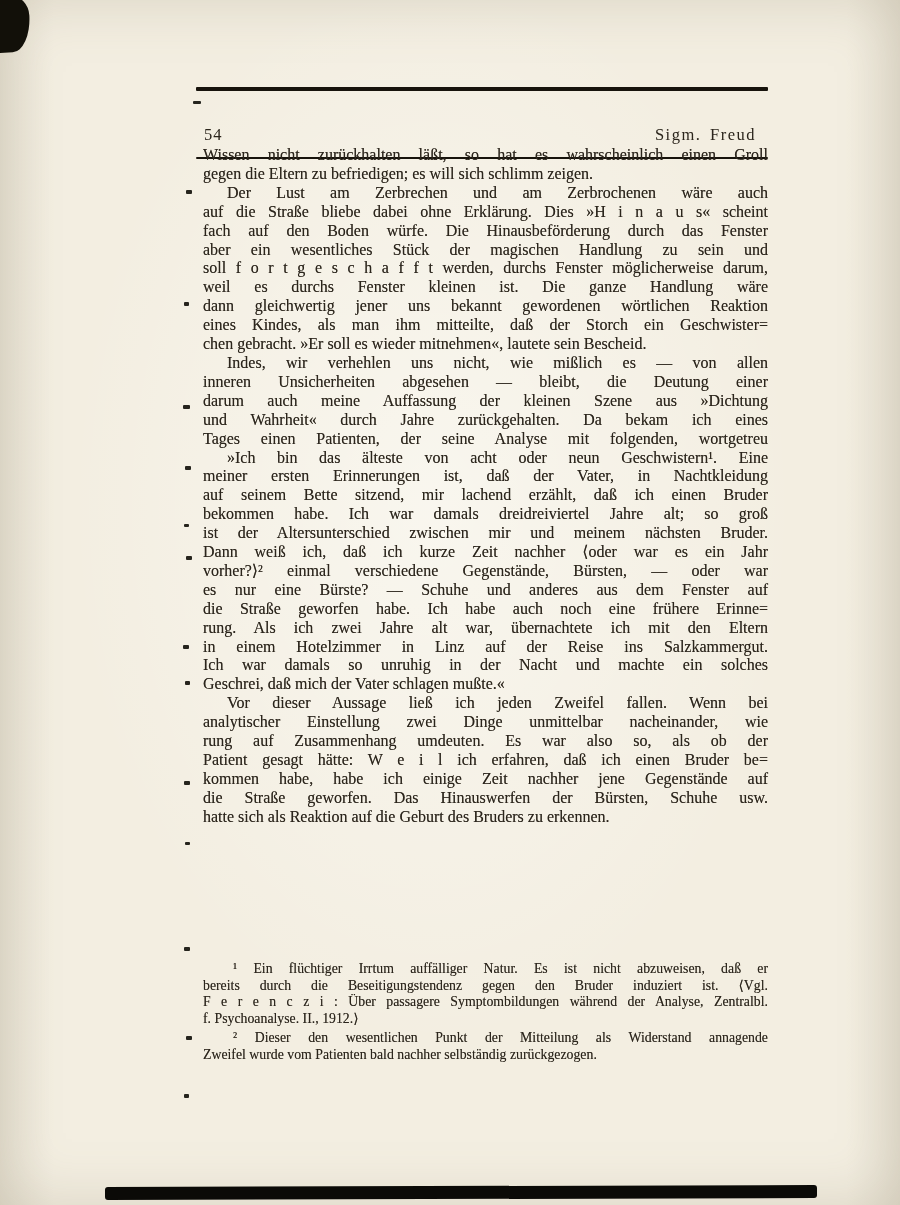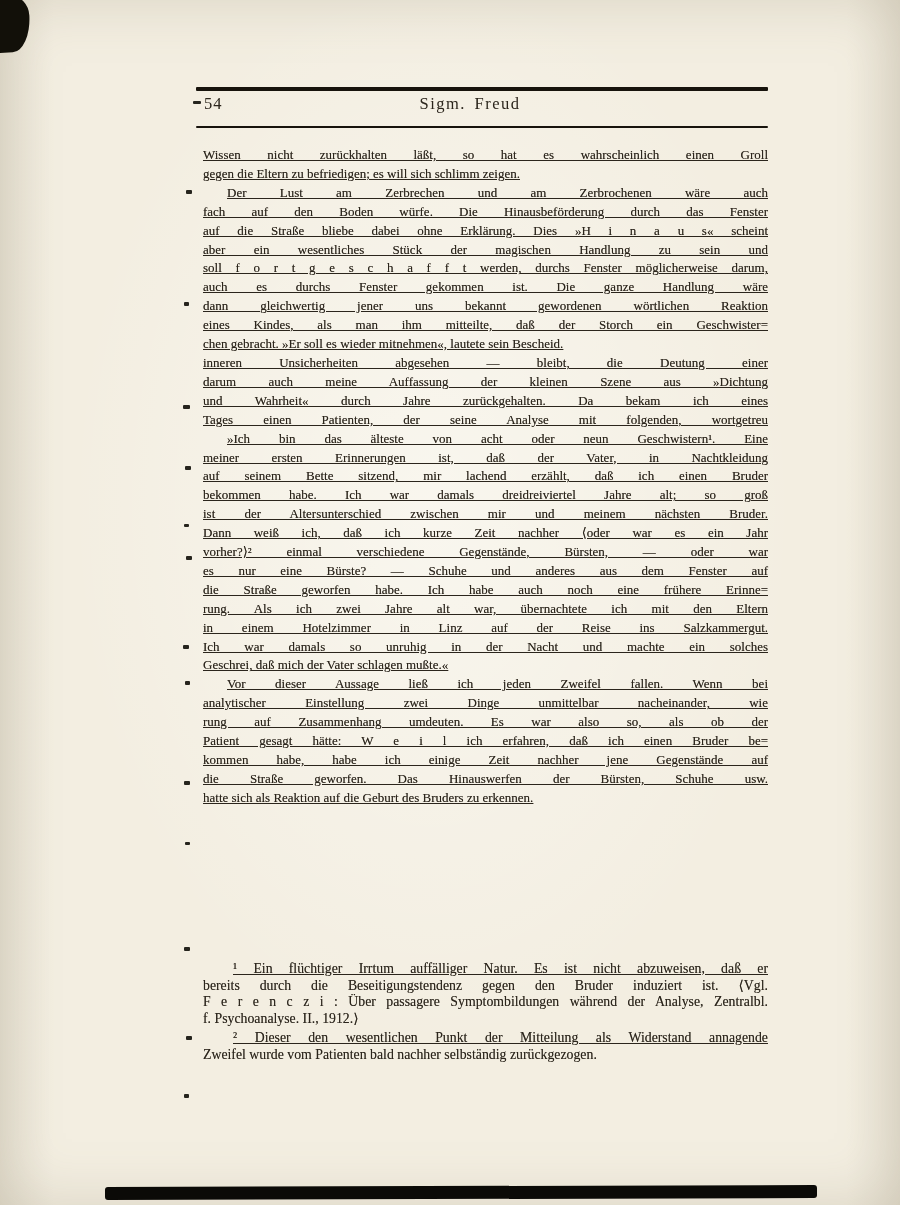--- a/index.html
+++ b/index.html
@@ -13,56 +13,55 @@
     box-shadow: inset 0 0 60px rgba(140,128,98,0.25);
     overflow:hidden;
     font-family: "Liberation Serif", "DejaVu Serif", serif;
     color: var(--ink, #2b251c);
   }
 
   
   .header { position:absolute; left:196px; top:87px; width:572px; }
   .rule-thick { height:4px; background: var(--rule, #17130c); border-radius:1px; }
   .rule-thin  { height:2px; background: var(--rule, #17130c); border-radius:1px; }
-  .header-row { position:relative; height:35px; }
+  .header-row { position:relative; height:35px;margin-top:31px; }
   .page-num {
     position:absolute; left:8px; top:3px;
     font-size:16.5px; letter-spacing:1px;
   }
   .running-head {
     position:absolute; left:0; right:0; top:3px;
-    text-align:center; transform:translateX(-12px);
+    text-align:right; transform:translateX(-12px);
     font-size:16.5px; letter-spacing:1.5px; word-spacing:3px;
   }
 
   
   .textblock {
     position:absolute; left:203px; top:146px; width:565px;
-    font-size:13px; line-height:18.9px;
+    font-size:16px; line-height:18.9px;
     text-shadow: 0 0 0.5px rgba(43,37,28,0.55);
-    text-decoration: underline;
   }
   .para { margin:0; }
   .line {
     text-align: justify;
     text-align-last: justify;
     text-justify: inter-word;
     white-space: normal;
   }
   .line.lastline { text-align-last: left; }
   .line.indent { text-indent: 24px; }
 
   
   .footnotes {
     position:absolute; left:203px; top:961px; width:565px;
     font-size:13.8px; line-height:16.7px;
     text-shadow: 0 0 0.4px rgba(43,37,28,0.5);
   }
   .footnotes .para { margin-bottom:2px; }
-  .footnotes .line.indent { text-indent: 30px; text-decoration: underline; }
+  .footnotes .line.indent { text-indent: 30px; }
 
   
   .artifact { position:absolute; background:#14120c; }
   .corner-blob {
     left:0; top:0; width:33px; height:56px;
     border-radius: 0 65% 70% 0 / 0 45% 80% 0;
     transform: rotate(-3deg) translate(-3px,-4px);
     background:#121009;
   }
   .bottom-bar {
@@ -103,30 +102,31 @@
     <div class="rule-thin"></div>
   </div>
 
   <div class="textblock">
       <div class="para">
         <div class="line">Wissen nicht zurückhalten läßt, so hat es wahrscheinlich einen Groll</div>
         <div class="line lastline">gegen die Eltern zu befriedigen; es will sich schlimm zeigen.</div>
       </div>
       <div class="para">
         <div class="line indent">Der Lust am Zerbrechen und am Zerbrochenen wäre auch</div>
+        <div class="line">auf die Straße bliebe dabei ohne Erklärung. Dies »H i n a u s« scheint</div>
         <div class="line">fach auf den Boden würfe. Die Hinausbeförderung durch das Fenster</div>
-        <div class="line">auf die Straße bliebe dabei ohne Erklärung. Dies »H i n a u s« scheint</div>
         <div class="line">aber ein wesentliches Stück der magischen Handlung zu sein und</div>
         <div class="line">soll f o r t g e s c h a f f t werden, durchs Fenster möglicherweise darum,</div>
-        <div class="line">auch es durchs Fenster gekommen ist. Die ganze Handlung wäre</div>
+        <div class="line">weil es durchs Fenster kleinen ist. Die ganze Handlung wäre</div>
         <div class="line">dann gleichwertig jener uns bekannt gewordenen wörtlichen Reaktion</div>
         <div class="line">eines Kindes, als man ihm mitteilte, daß der Storch ein Geschwister=</div>
         <div class="line lastline">chen gebracht. »Er soll es wieder mitnehmen«, lautete sein Bescheid.</div>
       </div>
       <div class="para">
+        <div class="line indent">Indes, wir verhehlen uns nicht, wie mißlich es — von allen</div>
         <div class="line">inneren Unsicherheiten abgesehen — bleibt, die Deutung einer</div>
         <div class="line">darum auch meine Auffassung der kleinen Szene aus »Dichtung</div>
         <div class="line">und Wahrheit« durch Jahre zurückgehalten. Da bekam ich eines</div>
         <div class="line">Tages einen Patienten, der seine Analyse mit folgenden, wortgetreu</div>
       </div>
       <div class="para">
         <div class="line indent">»Ich bin das älteste von acht oder neun Geschwistern¹. Eine</div>
         <div class="line">meiner ersten Erinnerungen ist, daß der Vater, in Nachtkleidung</div>
         <div class="line">auf seinem Bette sitzend, mir lachend erzählt, daß ich einen Bruder</div>
         <div class="line">bekommen habe. Ich war damals dreidreiviertel Jahre alt; so groß</div>

